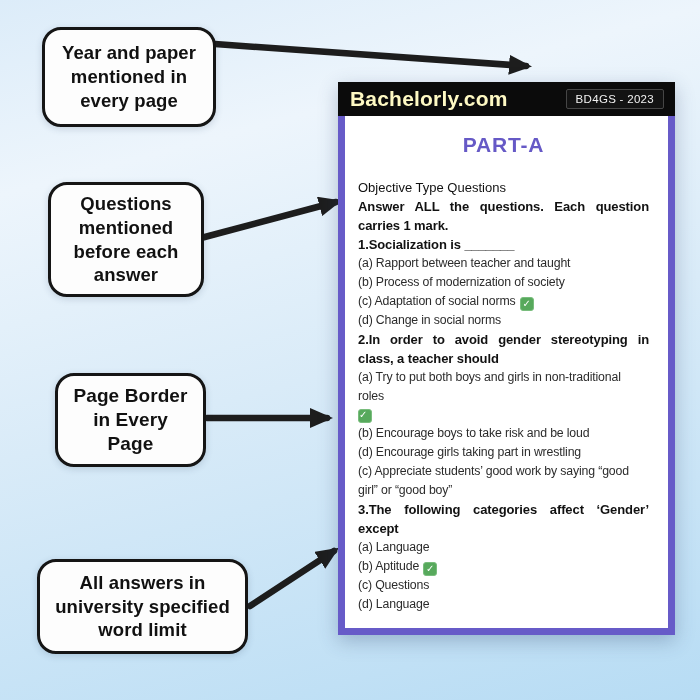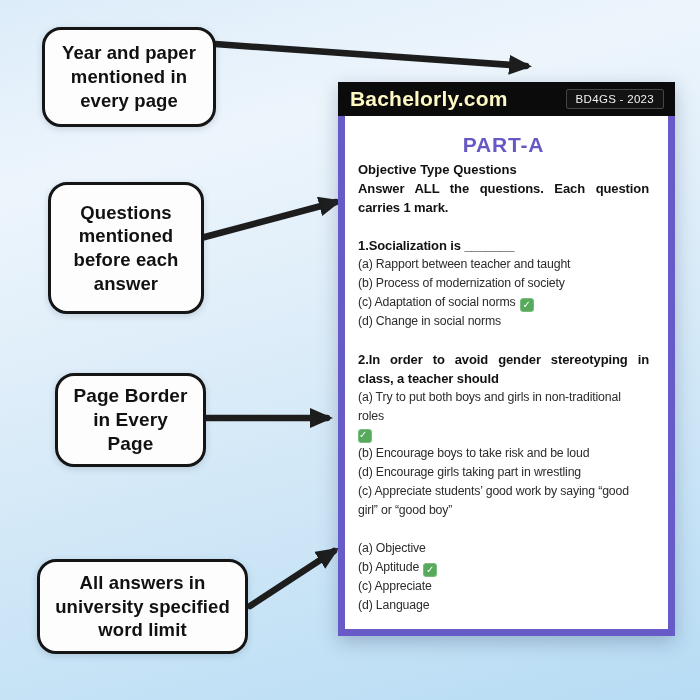--- a/index.html
+++ b/index.html
@@ -31,21 +31,21 @@
     justify-content: flex-start;
     text-align: center;
     font-weight: bold;
     color: #111;
     box-shadow: 0 2px 7px rgba(40,60,90,0.18);
     padding: 8px 12px;
     line-height: 1.28;
     letter-spacing: 0.1px;
   }
   .callout-1 { left: 42px;  top: 27px;  width: 174px; height: 100px; font-size: 18.5px; }
-  .callout-2 { left: 48px;  top: 182px; width: 156px; height: 132px; font-size: 18.5px; }
+  .callout-2 { left: 48px;  top: 182px; width: 156px; height: 115px; font-size: 18.5px; }
   .callout-3 { left: 55px;  top: 373px; width: 151px; height: 94px;  font-size: 19px; }
   .callout-4 { left: 37px;  top: 559px; width: 211px; height: 95px;  font-size: 18.5px; }
   
   .doc {
     position: absolute;
     left: 338px; top: 82px;
     width: 337px;
     box-shadow: 0 6px 18px rgba(50,70,110,0.30);
   }
   .doc-header {
@@ -81,35 +81,35 @@
   }
   .part-label {
     text-align: center;
     color: #6659c6;
     font-weight: bold;
     font-size: 21px;
     letter-spacing: 0.8px;
     margin-top: 7px;
   }
   .sec-title {
-    font-weight: bold;
+    font-weight: normal;
     font-size: 13px;
     color: #111;
-    margin-top: 5px;
+    margin-top: 23px;
   }
   .instruction {
     font-weight: bold;
     font-size: 13px;
     color: #111;
     text-align: justify;
     line-height: 19px;
     margin-top: 2px;
     letter-spacing: -0.1px;
   }
-  .question { margin-top: 19px; }
+  .question { }
   .q-title {
     font-weight: bold;
     font-size: 13px;
     color: #111;
     text-align: justify;
     line-height: 19px;
     letter-spacing: -0.1px;
   }
   .opt {
     font-size: 12.3px;
@@ -204,28 +204,29 @@
         </div>
         <div class="opt">
           <span>(d) Encourage girls taking part in wrestling</span>
         </div>
         <div class="opt">
           <span>(c) Appreciate students’ good work by saying “good girl” or “good boy”</span>
         </div>
       </div>
 
       <div class="question">
-        <div class="opt">
-          <span>(a) Objective</span>
+        <div class="q-title">3.The following categories affect ‘Gender’ except</div>
+        <div class="opt">
+          <span>(a) Language</span>
         </div>
         <div class="opt">
           <span>(b) Aptitude</span><span class="check">✓</span>
         </div>
         <div class="opt">
-          <span>(c) Appreciate</span>
+          <span>(c) Questions</span>
         </div>
         <div class="opt">
           <span>(d) Language</span>
         </div>
       </div>
     </div>
   </div>
 
 </div>
 

